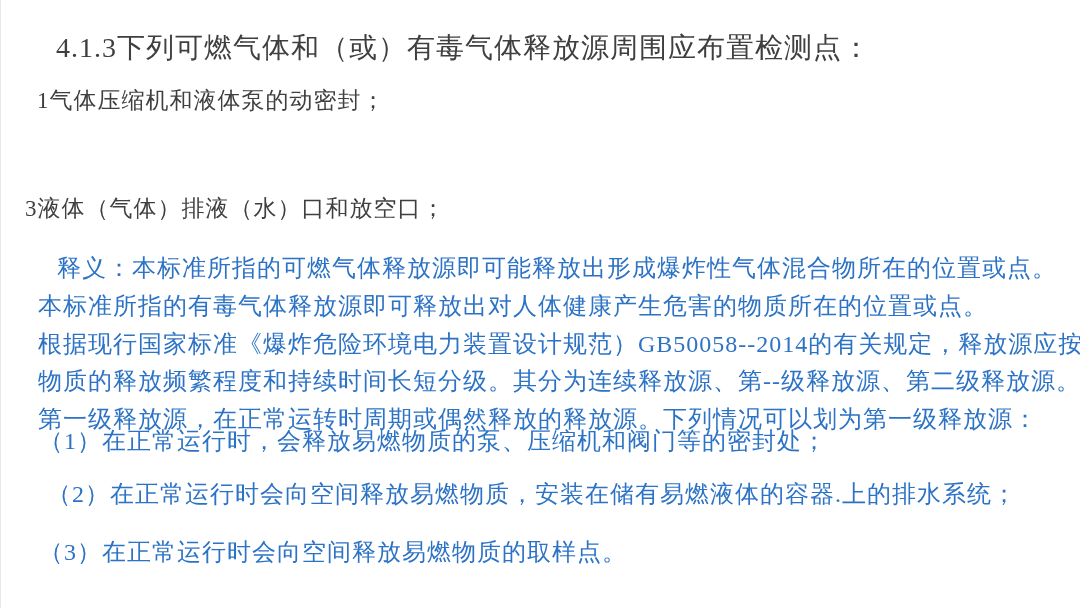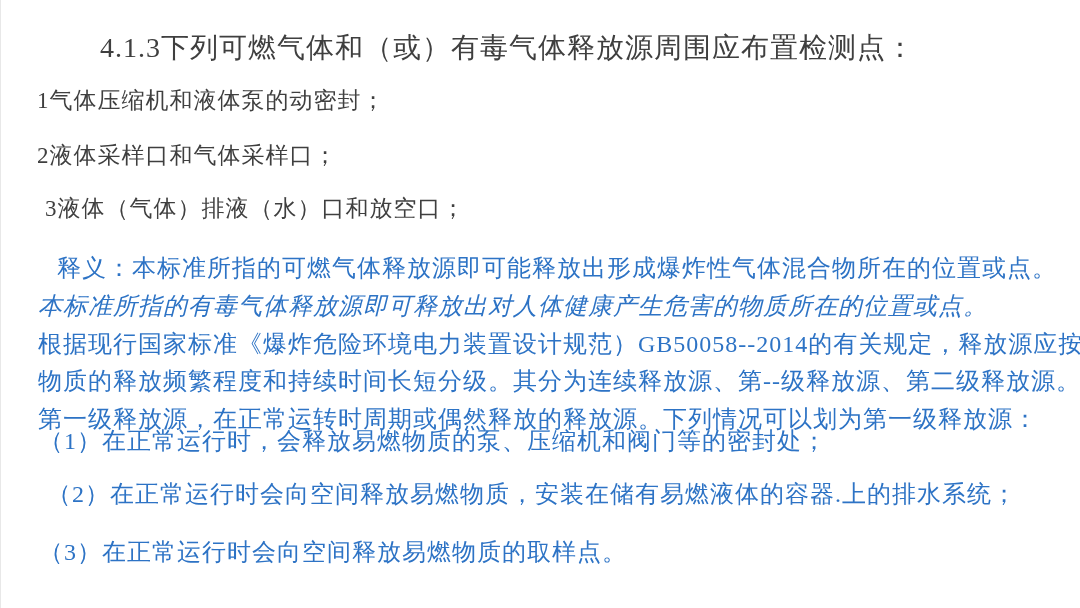--- a/index.html
+++ b/index.html
@@ -20,43 +20,41 @@
     position: absolute;
     white-space: nowrap;
     letter-spacing: 1px;
   }
   .black-text {
     color: #3f3f3f;
     font-size: 23px;
   }
   .clause-title {
     font-size: 28px;
-    margin-left: 44px;
   }
   .blue-text {
     color: #2d73c5;
     font-size: 24px;
   }
 </style>
 </head>
 <body>
 
 <div class="page">
 
   <div class="line black-text clause-title" style="top: 29px; left: 55px;">4.1.3下列可燃气体和（或）有毒气体释放源周围应布置检测点：</div>
 
   <div class="line black-text" style="top: 85px; left: 36px;">1气体压缩机和液体泵的动密封；</div>
 
-  <div class="line black-text" style="top: 140px; left: 36px;">2液体采样口和气体采样口；</div>
 
-  <div class="line black-text" style="top: 193px; left: 44px;">3液体（气体）排液（水）口和放空口；</div>
+  <div class="line black-text" style="top: 193px; left: 24px;">3液体（气体）排液（水）口和放空口；</div>
 
   <div class="line blue-text" style="top: 252px; left: 56px;">释义：本标准所指的可燃气体释放源即可能释放出形成爆炸性气体混合物所在的位置或点。</div>
 
-  <div class="line blue-text" style="top: 290px; left: 37px; font-style: italic;">本标准所指的有毒气体释放源即可释放出对人体健康产生危害的物质所在的位置或点。</div>
+  <div class="line blue-text" style="top: 290px; left: 37px;">本标准所指的有毒气体释放源即可释放出对人体健康产生危害的物质所在的位置或点。</div>
 
   <div class="line blue-text" style="top: 328px; left: 37px;">根据现行国家标准《爆炸危险环境电力装置设计规范）GB50058--2014的有关规定，释放源应按</div>
 
   <div class="line blue-text" style="top: 365px; left: 37px;">物质的释放频繁程度和持续时间长短分级。其分为连续释放源、第--级释放源、第二级释放源。</div>
 
   <div class="line blue-text" style="top: 403px; left: 37px;">第一级释放源，在正常运转时周期或偶然释放的释放源。下列情况可以划为第一级释放源：</div>
 
   <div class="line blue-text" style="top: 425px; left: 38px;">（1）在正常运行时，会释放易燃物质的泵、压缩机和阀门等的密封处；</div>
 
   <div class="line blue-text" style="top: 478px; left: 46px;">（2）在正常运行时会向空间释放易燃物质，安装在储有易燃液体的容器.上的排水系统；</div>

